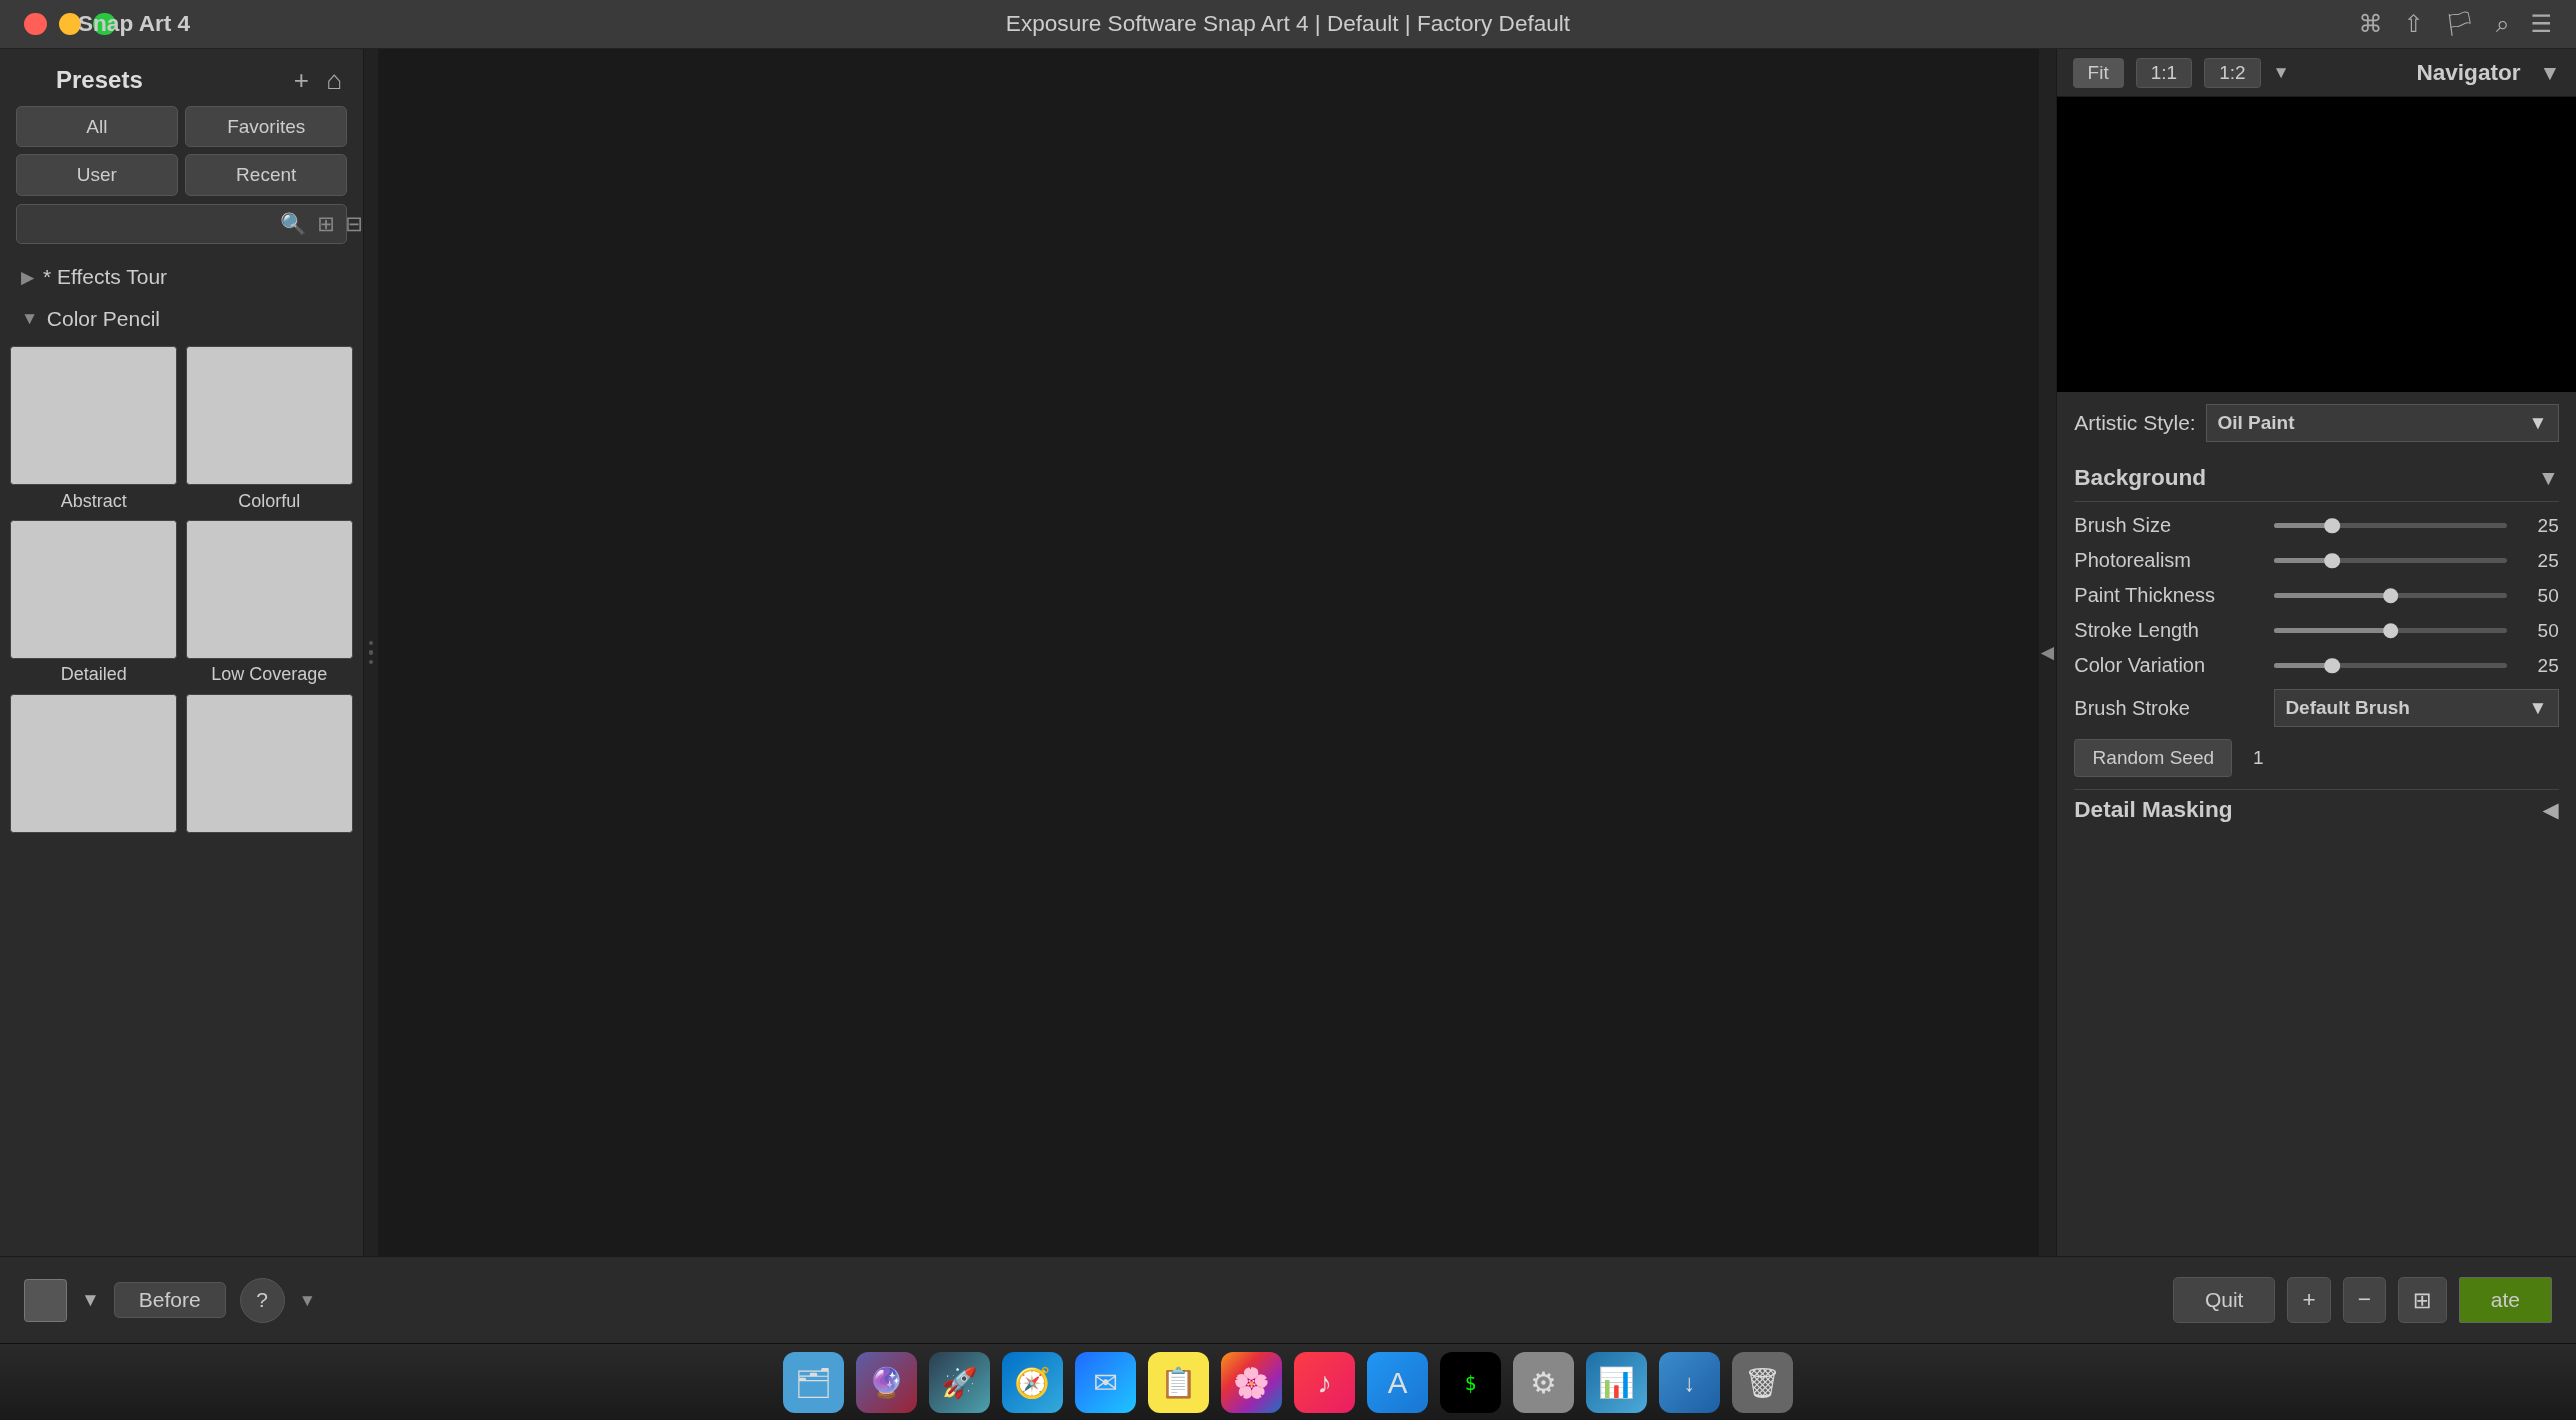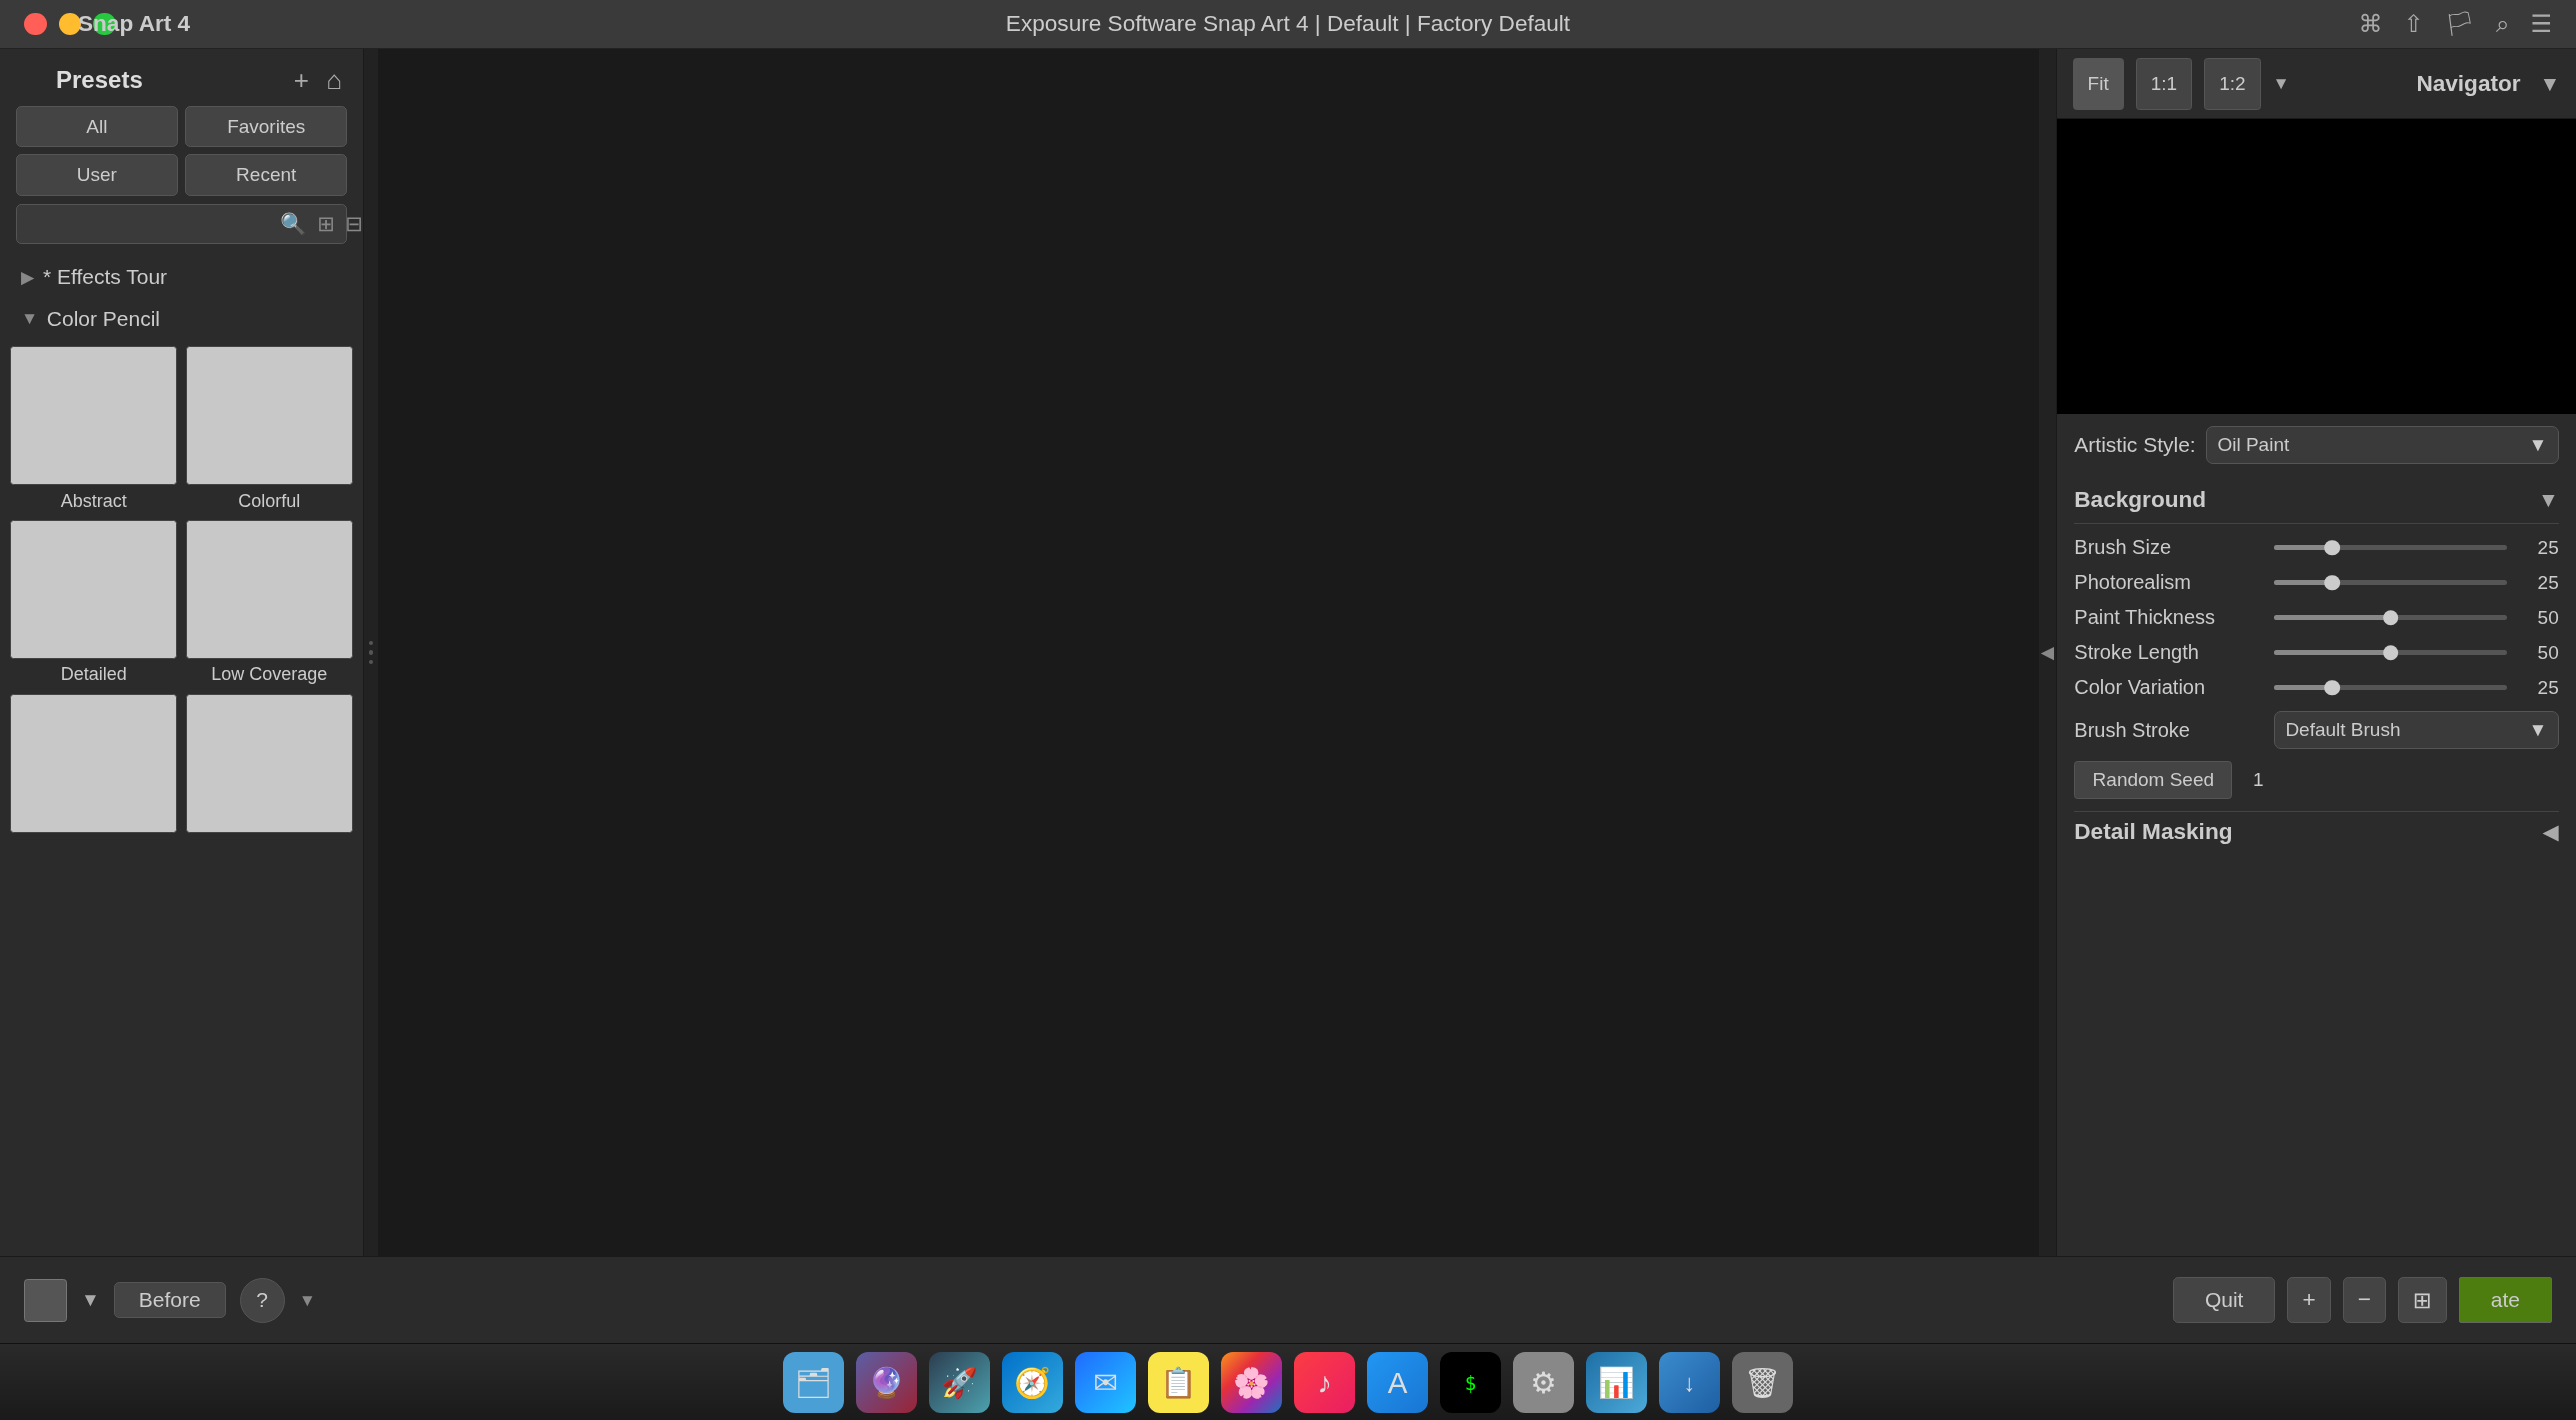--- a/index.html
+++ b/index.html
@@ -208,21 +208,21 @@
       align-items: center;
       padding: 8.7px 15.6px;
       border-bottom: 0.9px solid #1a1a1a;
       gap: 12px;
     }
     .nav-zoom-btn {
       background: #444;
       border: 0.9px solid #555;
       color: #ccc;
       font-size: 19px;
-      padding: 14px 14px;
+      padding: 3px 14px;
       border-radius: 3.5px;
       cursor: pointer;
     }
     .nav-zoom-btn.active { background: #555; }
     .nav-zoom-arrow {
       font-size: 17.3px;
       color: #aaa;
       cursor: pointer;
     }
     .nav-title {
@@ -260,27 +260,28 @@
       color: #ccc;
       white-space: nowrap;
     }
     .artistic-style-select {
       flex: 1;
       background: #3a3a3a;
       border: 0.9px solid #555;
       color: #ccc;
       font-size: 19px;
       padding: 7px 10.4px;
-      border-radius: 7px;
+      border-radius: 0;
       cursor: pointer;
       appearance: none;
       -webkit-appearance: none;
       display: flex;
       align-items: flex-start;
       justify-content: space-between;
+      font-weight: bold;
     }
     .section-header {
       display: flex;
       align-items: center;
       justify-content: space-between;
       padding: 7px 0 10.4px;
       border-bottom: 0.9px solid #444;
       margin-bottom: 12px;
     }
     .section-title {

